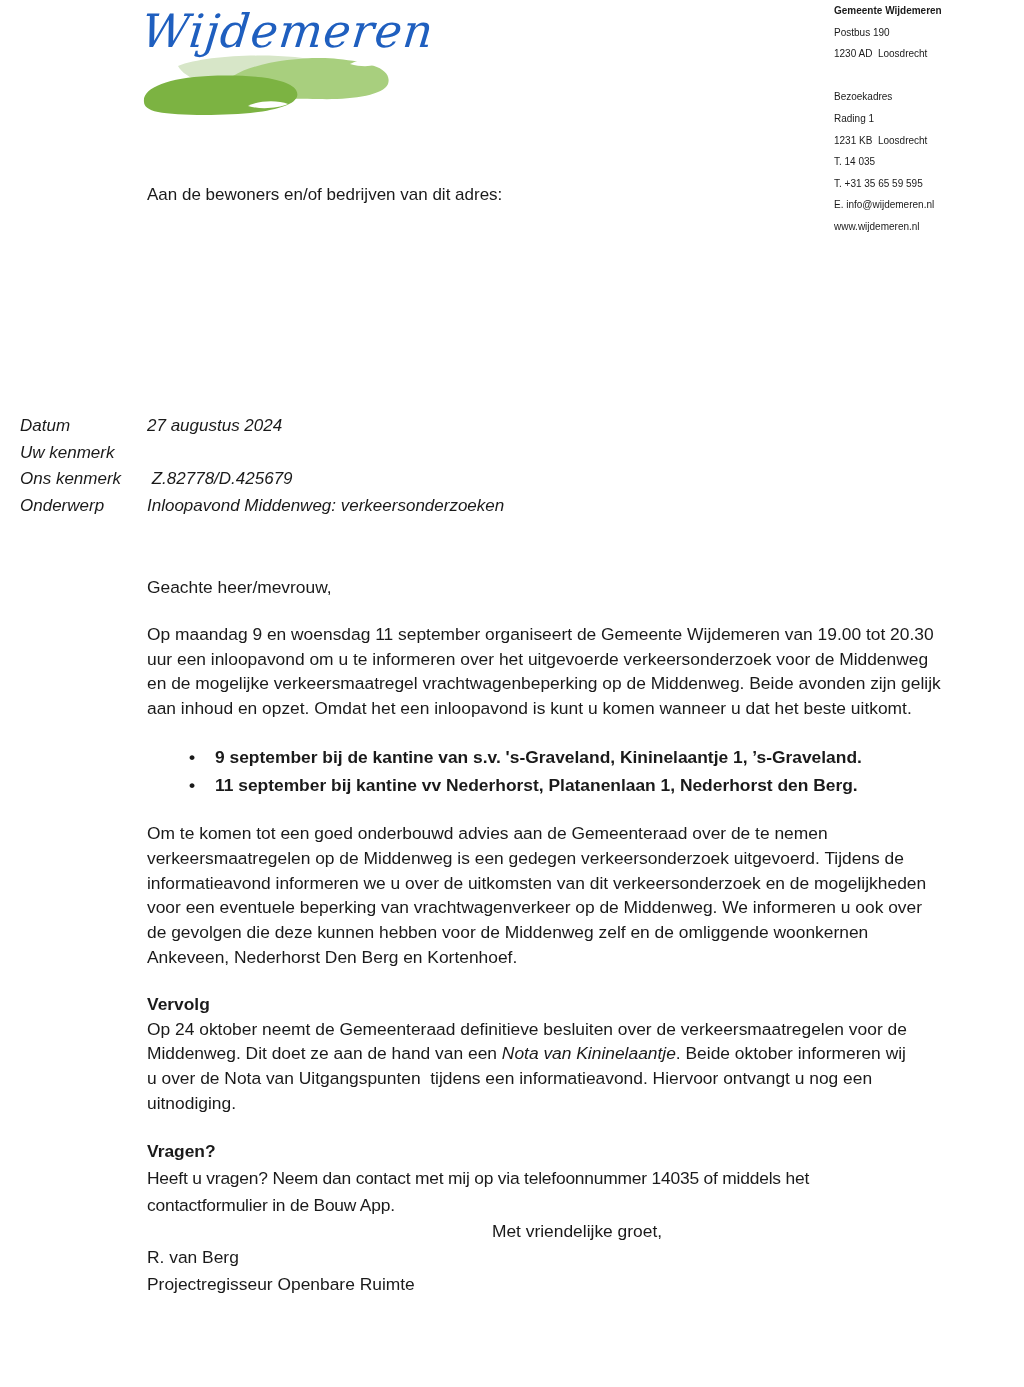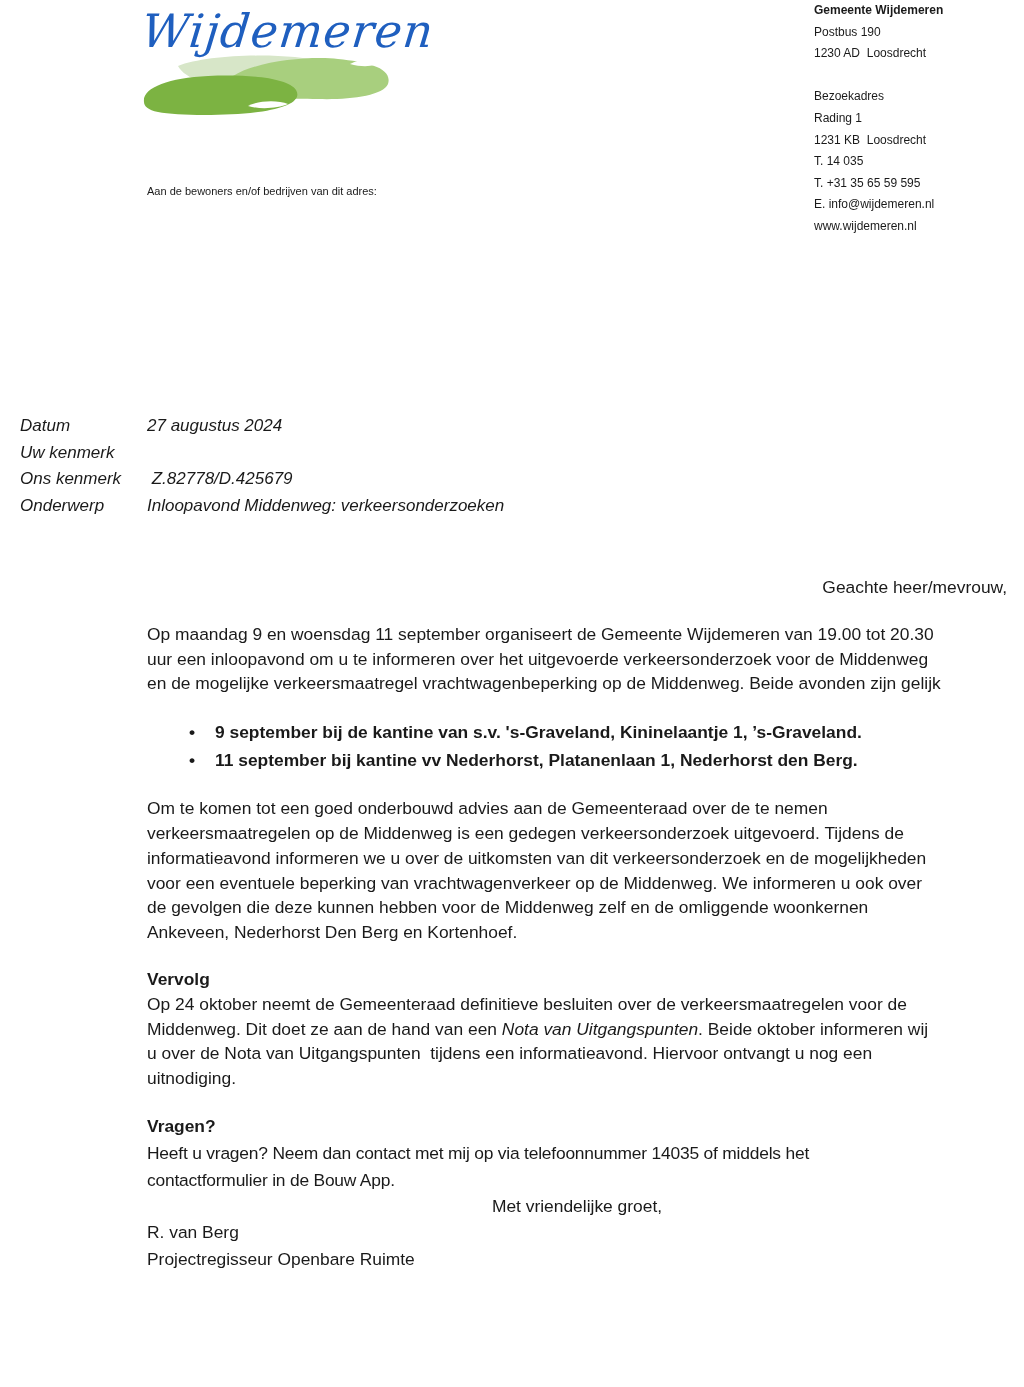--- a/index.html
+++ b/index.html
@@ -9,31 +9,31 @@
     color: #1a1a1a;
   }
   .logo { position: absolute; left: 138px; top: 4px; width: 280px; height: 112px; }
   .logo svg { width: 100%; height: 100%; display: block; }
   .logo-word {
     position: absolute; left: 4px; top: 0px;
     font-family: "DejaVu Serif", serif; font-style: italic;
     font-size: 46px; color: #1f5fbf; letter-spacing: 1px;
     transform: skewX(-6deg);
   }
-  .sender { position: absolute; left: 814px; top: 0px; font-size: 12px; line-height: 21.6px; }
+  .sender { position: absolute; left: 834px; top: 0px; font-size: 10px; line-height: 21.6px; }
   .sender .line { white-space: pre; height: 21.6px; }
   .sender .bold { font-weight: bold; }
   .sender .gap { height: 21.6px; }
-  .recipient { position: absolute; left: 147px; top: 185px; font-size: 11px; }
+  .recipient { position: absolute; left: 147px; top: 185px; font-size: 17px; }
   .meta { position: absolute; left: 20px; top: 413px; font-size: 17px; font-style: italic; }
   .meta-row { display: flex; height: 26.6px; align-items: center; }
   .meta-label { width: 127px; }
   .content { position: absolute; left: 147px; top: 575px; width: 860px; font-size: 17.4px; line-height: 24.8px; }
   .content p { margin: 0; }
-  .salutation { margin-bottom: 22px !important; text-align: right; }
+  .salutation { margin-bottom: 22px !important; }
   .para { margin-bottom: 22px !important; }
   .bullets { list-style: none; margin: 0 0 22px 0; padding: 0; font-weight: bold; }
   .bullets li { position: relative; padding-left: 68px; height: 28px; line-height: 28px; }
   .bullets li .dot { position: absolute; left: 42px; top: 0; }
   .heading { font-weight: bold; }
   .narrow { letter-spacing: -0.2px; }
   .closing { margin-top: 22px; margin-bottom: 70px; text-align: center; }
   .signature p { margin: 0; }
   .em { font-style: italic; }
 </style>
@@ -86,20 +86,21 @@
   </div>
 </div>
 
 <div class="content">
   <p class="salutation">Geachte heer/mevrouw,</p>
 
   <div class="para">
     <p>Op maandag 9 en woensdag 11 september organiseert de Gemeente Wijdemeren van 19.00 tot 20.30</p>
     <p>uur een inloopavond om u te informeren over het uitgevoerde verkeersonderzoek voor de Middenweg</p>
     <p>en de mogelijke verkeersmaatregel vrachtwagenbeperking op de Middenweg. Beide avonden zijn gelijk</p>
+    <p>aan inhoud en opzet. Omdat het een inloopavond is kunt u komen wanneer u dat het beste uitkomt.</p>
   </div>
 
   <ul class="bullets">
     <li>
       <span class="dot">•</span>
       <span>9 september bij de kantine van s.v. 's-Graveland, Kininelaantje 1, ’s-Graveland.</span>
     </li>
     <li>
       <span class="dot">•</span>
       <span>11 september bij kantine vv Nederhorst, Platanenlaan 1, Nederhorst den Berg.</span>
@@ -111,21 +112,21 @@
     <p>verkeersmaatregelen op de Middenweg is een gedegen verkeersonderzoek uitgevoerd. Tijdens de</p>
     <p>informatieavond informeren we u over de uitkomsten van dit verkeersonderzoek en de mogelijkheden</p>
     <p>voor een eventuele beperking van vrachtwagenverkeer op de Middenweg. We informeren u ook over</p>
     <p>de gevolgen die deze kunnen hebben voor de Middenweg zelf en de omliggende woonkernen</p>
     <p>Ankeveen, Nederhorst Den Berg en Kortenhoef.</p>
   </div>
 
   <div class="para">
     <p class="heading">Vervolg</p>
     <p>Op 24 oktober neemt de Gemeenteraad definitieve besluiten over de verkeersmaatregelen voor de</p>
-    <p><span>Middenweg. Dit doet ze aan de hand van een </span><span class="em">Nota van Uitgangspunten</span><span>. Beide oktober informeren wij</span></p>
+    <p><span>Middenweg. Dit doet ze aan de hand van een </span><span class="em">Nota van Kininelaantje</span><span>. Beide oktober informeren wij</span></p>
     <p style="white-space:pre">u over de Nota van Uitgangspunten  tijdens een informatieavond. Hiervoor ontvangt u nog een</p>
     <p>uitnodiging.</p>
   </div>
 
   <div style="line-height:27px">
     <p class="heading">Vragen?</p>
     <p class="narrow">Heeft u vragen? Neem dan contact met mij op via telefoonnummer 14035 of middels het</p>
     <p class="narrow">contactformulier in de Bouw App.</p>
   </div>
 

